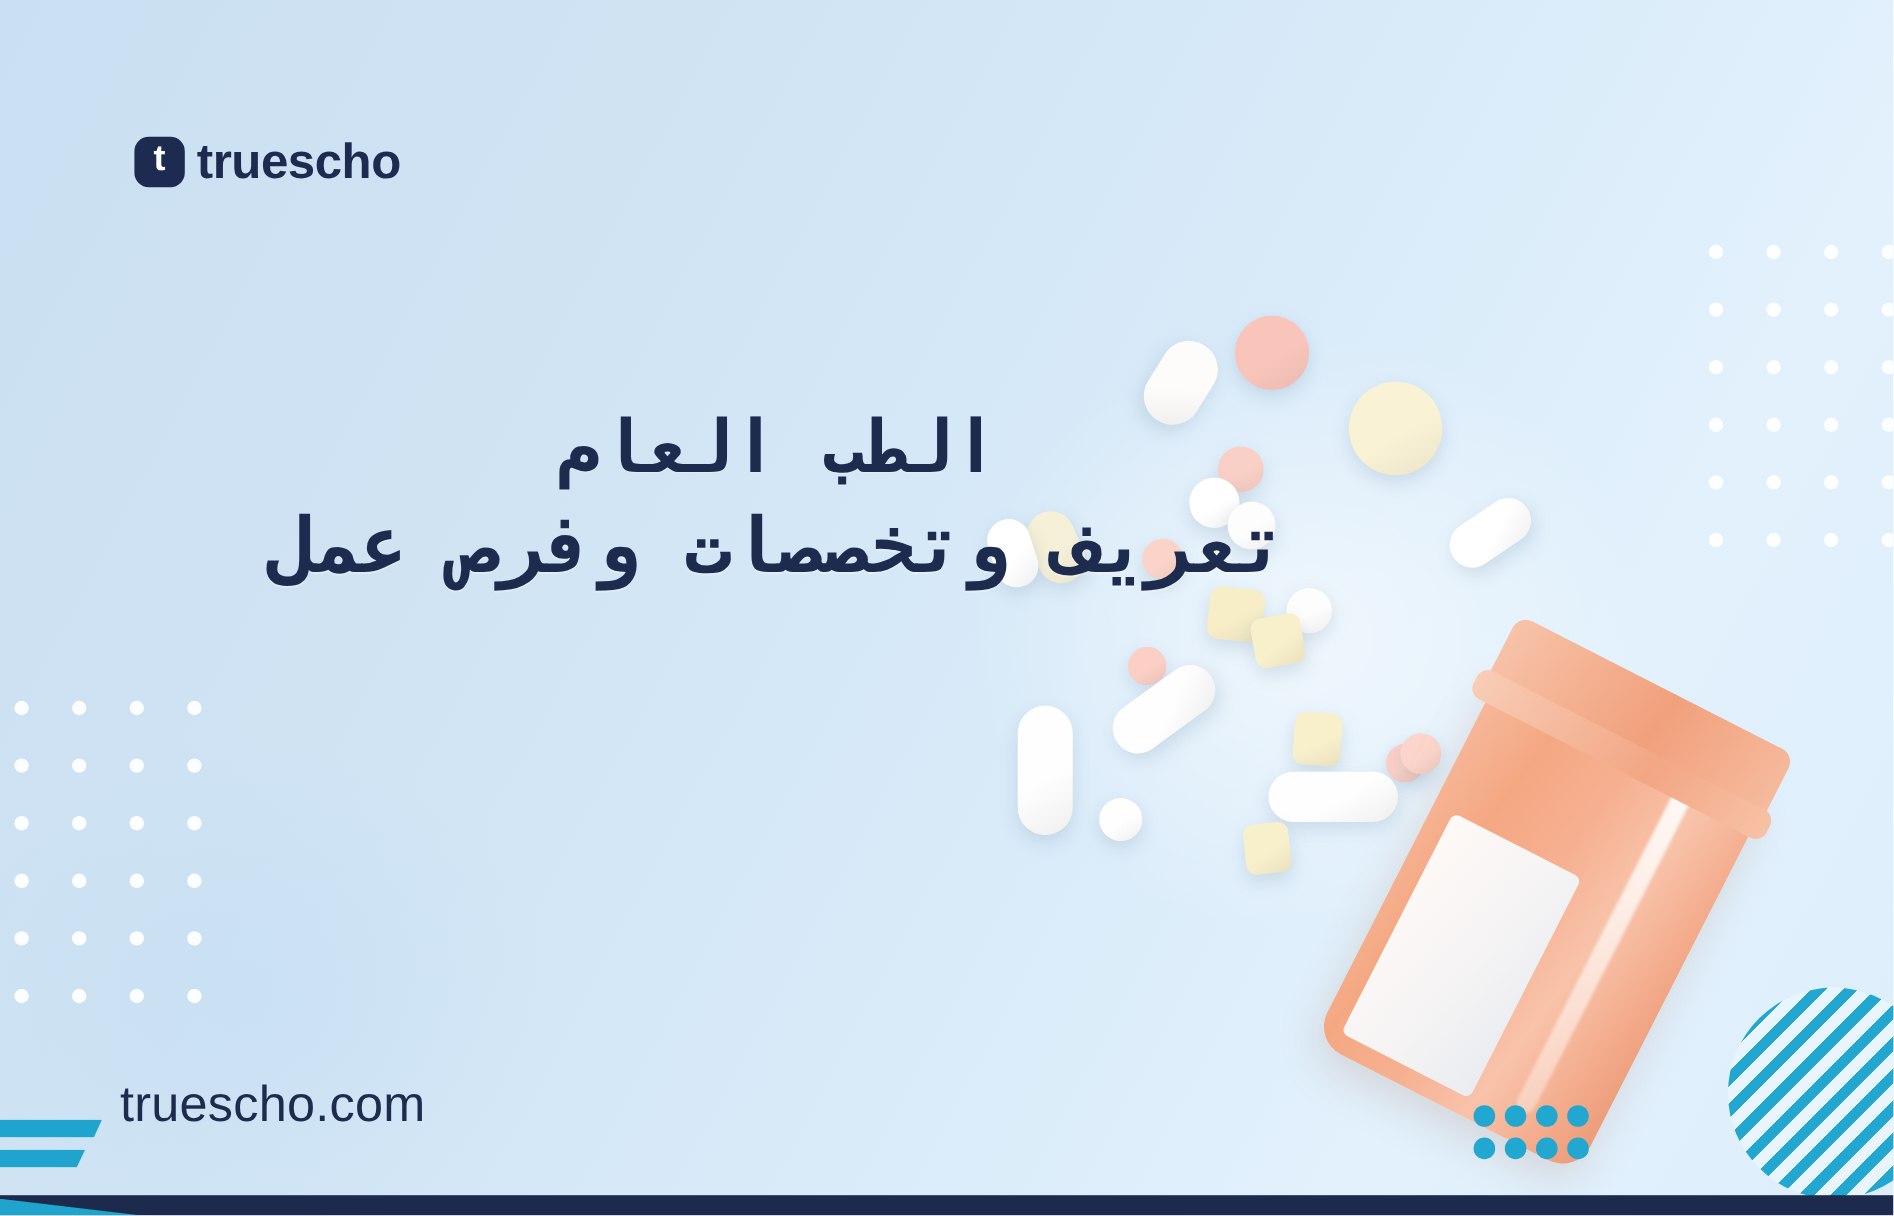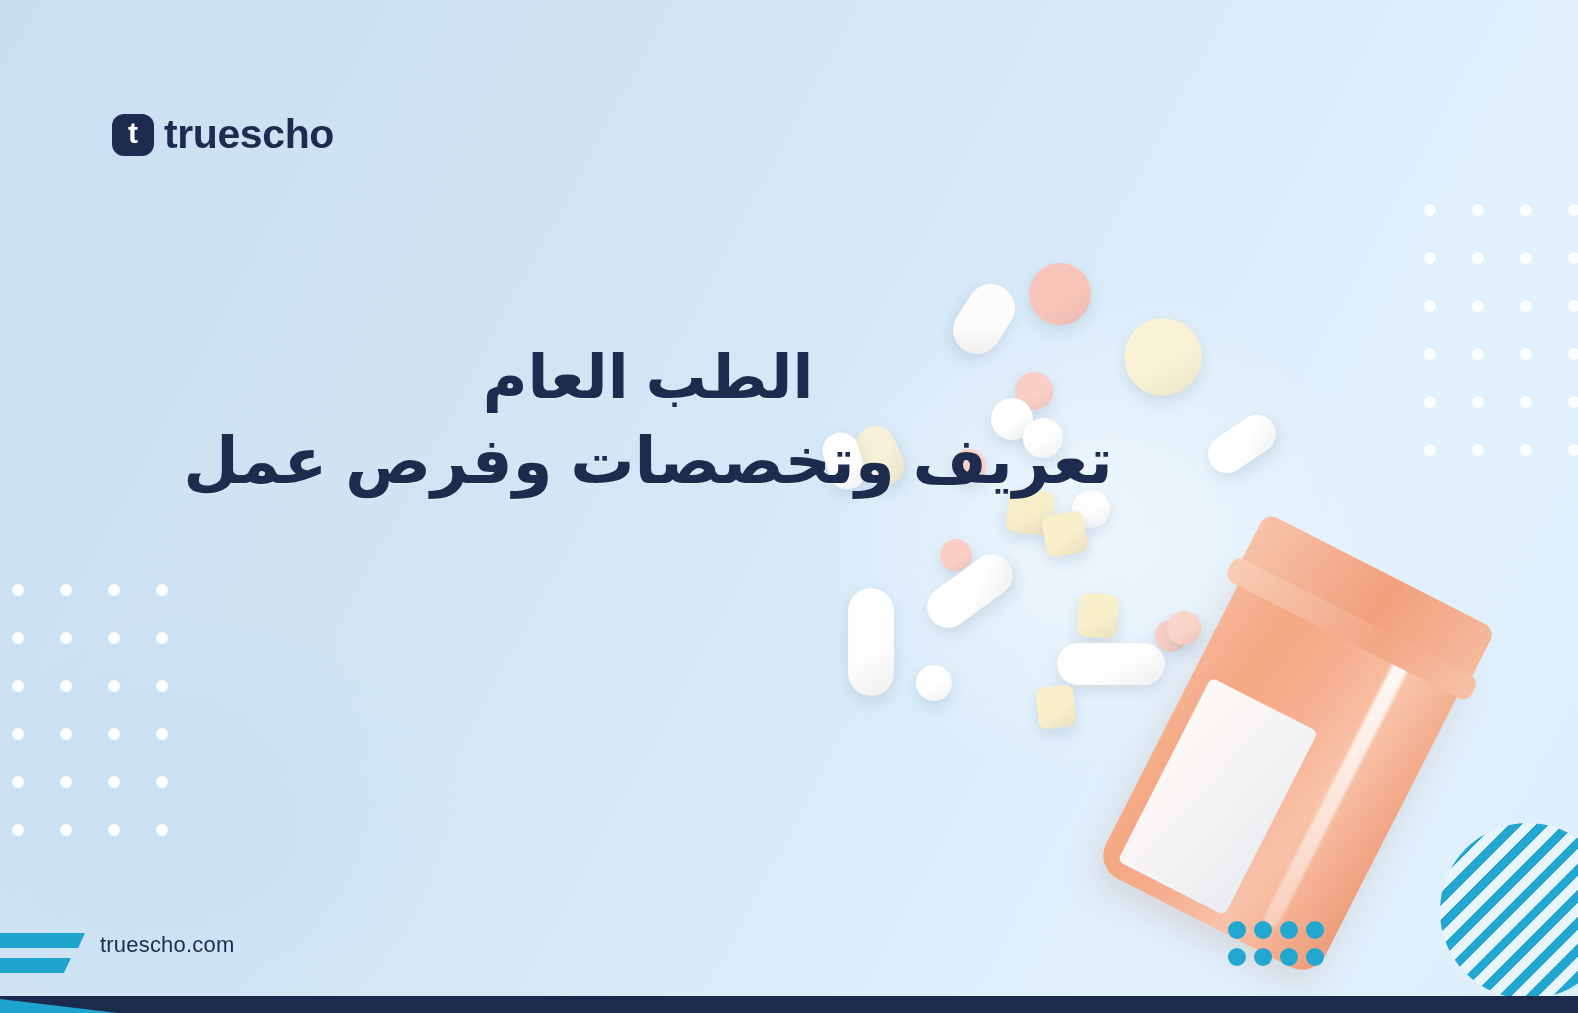--- a/index.html
+++ b/index.html
@@ -164,43 +164,43 @@
     top:296px;
     text-align:center;
     direction:rtl;
     color:#1d2b4e;
     font-weight:700;
     font-size:61px;
     line-height:1.34;
     padding-right:282px;
     text-shadow:0 1px 0 rgba(255,255,255,.3);
   }
-  .headline .line{display:block;}
+  .headline .line{display:block;font-family:Liberation Mono, monospace;}
   .headline .line2{font-size:64px;}
 
   
   .footer-bars{
     position:absolute;
     left:0; top:933px;
     width:90px; height:50px;
   }
   .bar{
     position:absolute;
     left:0;
     height:15px;
     background:#1fa5cd;
   }
   .bar1{top:0;width:85px;clip-path:polygon(0 0,100% 0,92% 100%,0 100%);}
   .bar2{top:25px;width:71px;clip-path:polygon(0 0,100% 0,90% 100%,0 100%);}
 
   .footer-url{
     position:absolute;
-    left:100px; top:932px;
+    left:100px; top:896px;
     color:#1d2b4e;
-    font-size:22px;
+    font-size:42px;
     font-weight:400;
     letter-spacing:.2px;
   }
 
   .bottom-band{
     position:absolute;
     left:0; bottom:0;
     width:100%;
     height:17px;
     background:#1c2a4e;

